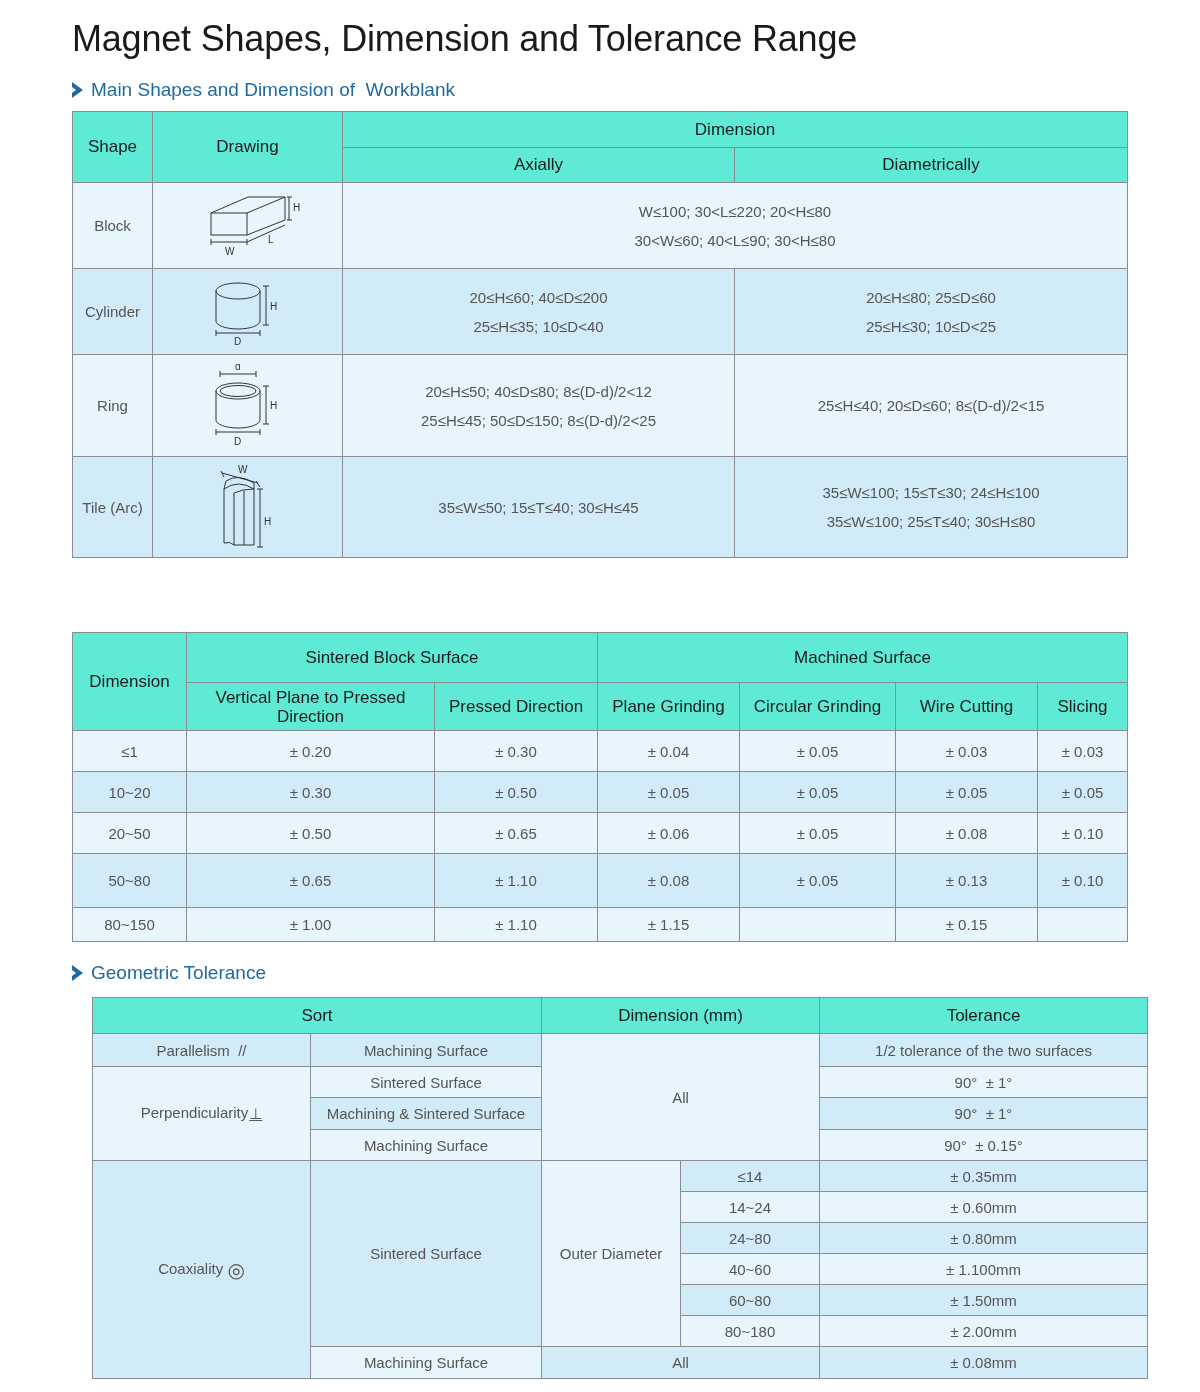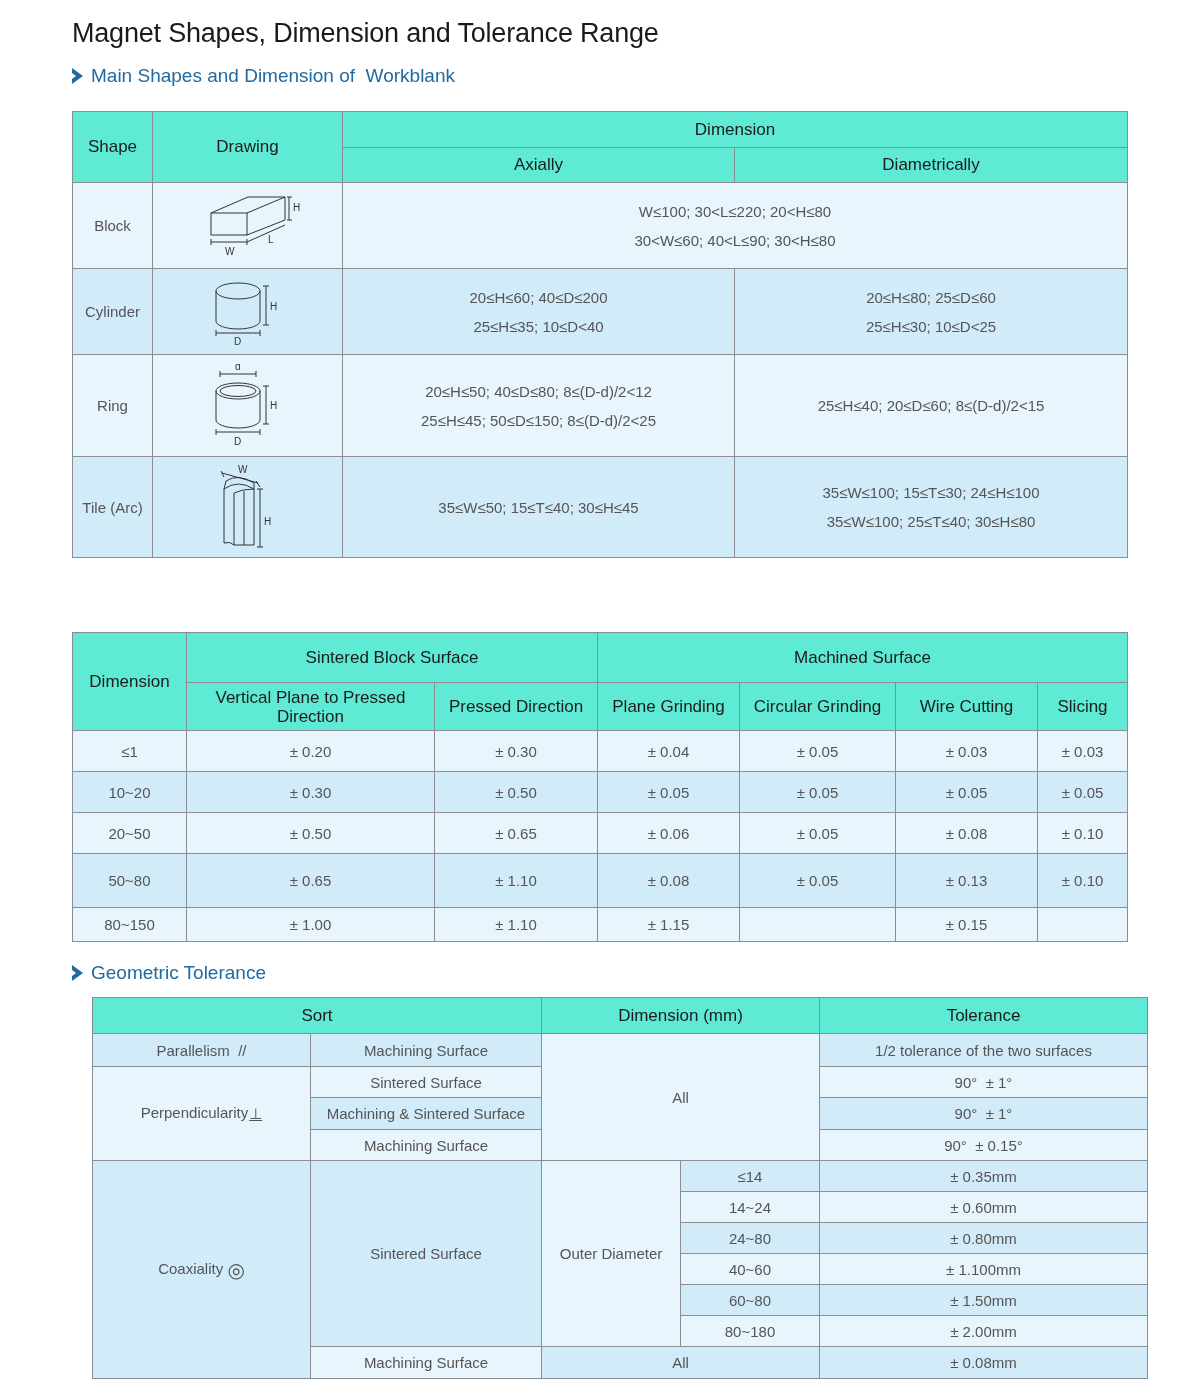--- a/index.html
+++ b/index.html
@@ -1,37 +1,37 @@
 <!DOCTYPE html>
 <html><head>
 <meta charset="utf-8">
 <style>
   * { box-sizing: border-box; }
   html, body { margin: 0; padding: 0; background: #ffffff; }
   body { width: 1200px; height: 1392px; position: relative; font-family: "Liberation Sans", sans-serif; color: #333; }
-  .page-title { position: absolute; left: 72px; top: 18px; font-size: 27px; color: #1a1a1a; margin: 0; font-weight: normal; letter-spacing: -0.2px; }
+  .page-title { position: absolute; left: 72px; top: 18px; font-size: 36px; color: #1a1a1a; margin: 0; font-weight: normal; letter-spacing: -0.2px; }
   .section-title { position: absolute; left: 72px; font-size: 19px; color: #1f6aa0; margin: 0; font-weight: normal; display: flex; align-items: center; }
   .section-title .arrow { display: inline-block; width: 0; height: 0; border-top: 8px solid transparent; border-bottom: 8px solid transparent; border-left: 11px solid #1f6aa0; margin-right: 8px; position: relative; }
   .section-title .arrow::after { content: ""; position: absolute; left: -11px; top: -3px; width: 0; height: 0; border-top: 3px solid transparent; border-bottom: 3px solid transparent; border-left: 4px solid #fff; }
   table { position: absolute; left: 72px; width: 1055px; border-collapse: collapse; table-layout: fixed; }
   td, th { border: 1px solid #8a8e92; text-align: center; vertical-align: middle; padding: 0; font-weight: normal; }
   th { background: #5eead4; color: #1c1c1c; font-size: 17px; }
   td { font-size: 15px; color: #555; }
   .light { background: #e8f5fd; }
   .dark { background: #d2ebf9; }
   .multi div { line-height: 29px; }
   .drawing svg { display: block; margin: 0 auto; }
   .sym { display: inline-block; vertical-align: middle; }
 </style>
 </head>
 <body>
 
 <h1 class="page-title">Magnet Shapes, Dimension and Tolerance Range</h1>
 
-<h2 class="section-title" style="top:65px;align-items:center;">
+<h2 class="section-title" style="top:79px;align-items:center;">
   <span class="arrow"></span>
   <span style="white-space:pre;">Main Shapes and Dimension of  Workblank</span>
 </h2>
 
 <table style="top:111px;">
   <colgroup>
     <col style="width:80px">
       <col style="width:190px">
       <col style="width:392px">
       <col style="width:393px">

